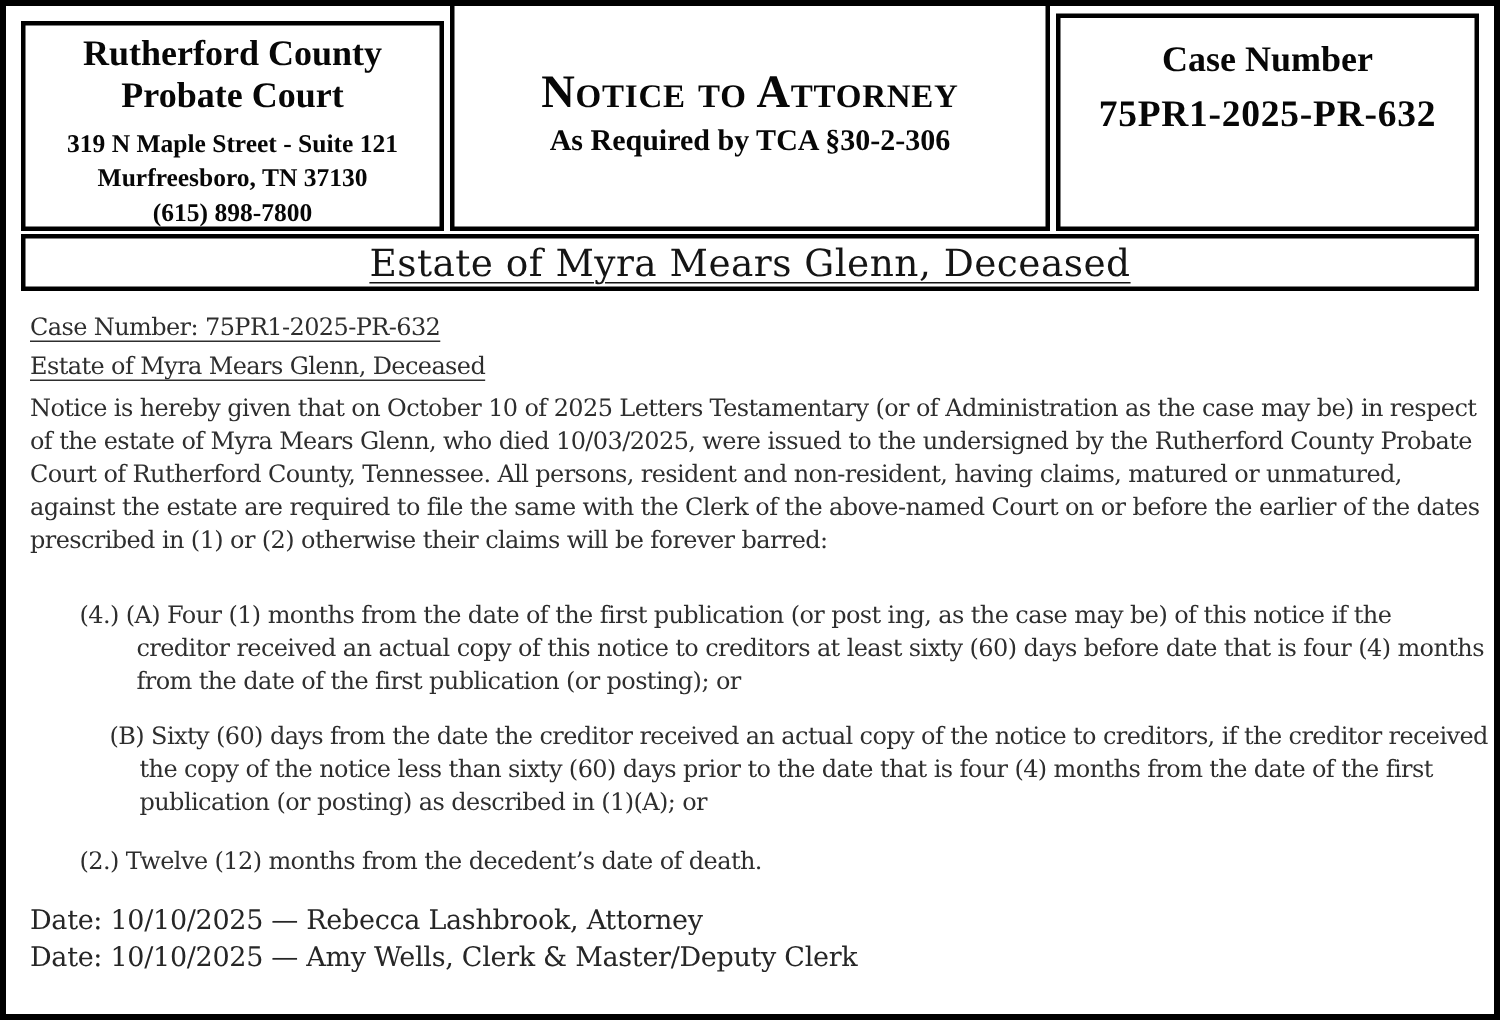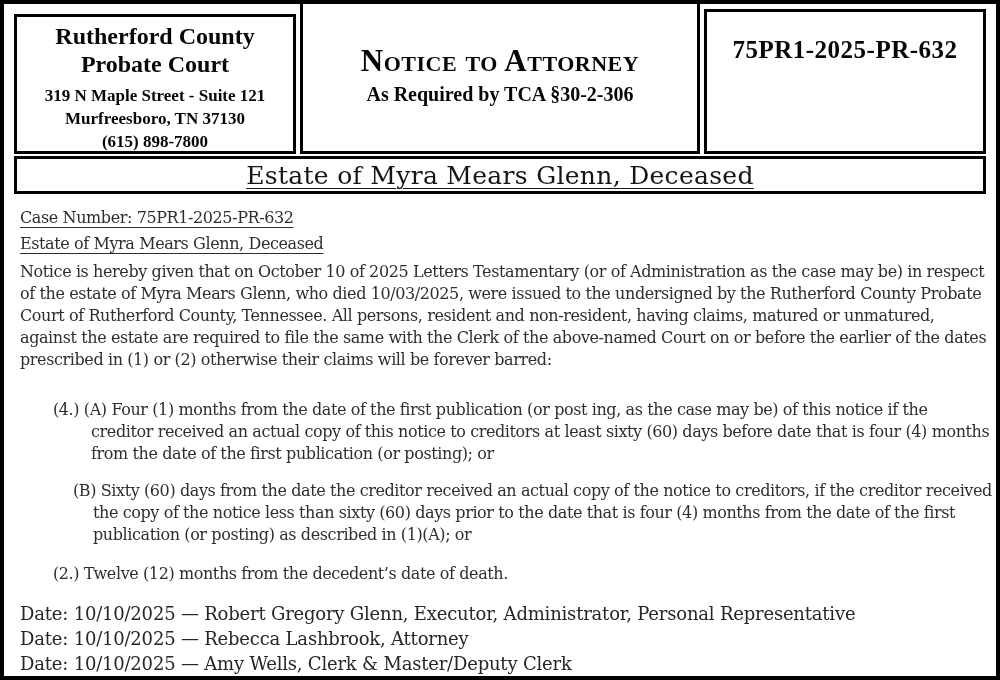--- a/index.html
+++ b/index.html
@@ -59,20 +59,21 @@
         <div>(615) 898-7800</div>
       </div>
     </div>
 
     <div class="hbox hbox-mid">
       <div class="notice-title">Notice to Attorney</div>
       <div class="notice-subtitle">As Required by TCA §30-2-306</div>
     </div>
 
     <div class="hbox hbox-right">
+      <div class="case-label">Case Number</div>
       <div class="case-value">75PR1-2025-PR-632</div>
     </div>
   </header>
 
   <div class="titlebar">
     <span class="uline">Estate of Myra Mears Glenn, Deceased</span>
   </div>
 
   <main class="content">
     <div class="meta-line">
@@ -93,19 +94,18 @@
       <span>(B)</span>
       <span>Sixty (60) days from the date the creditor received an actual copy of the notice to creditors, if the creditor received the copy of the notice less than sixty (60) days prior to the date that is four (4) months from the date of the first publication (or posting) as described in (1)(A); or</span>
     </p>
 
     <p class="item item-2">
       <span>(2.)</span>
       <span>Twelve (12) months from the decedent’s date of death.</span>
     </p>
 
     <div class="dates">
-      <div class="date-line">Date: 10/10/2025 — Robert Gregory Glenn, Executor, Administrator, Personal Representative</div>
       <div class="date-line">Date: 10/10/2025 — Rebecca Lashbrook, Attorney</div>
       <div class="date-line">Date: 10/10/2025 — Amy Wells, Clerk &amp; Master/Deputy Clerk</div>
     </div>
   </main>
 
 </div>
 
 </body></html>

